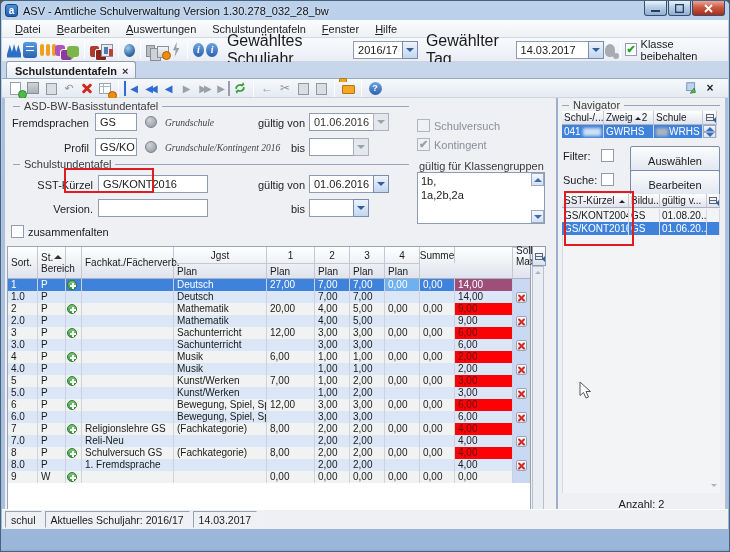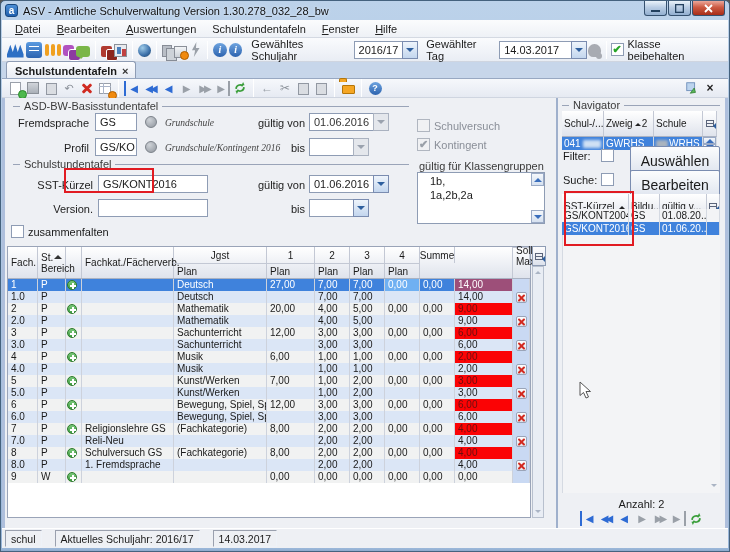--- a/index.html
+++ b/index.html
@@ -47,21 +47,21 @@
   .mi-globe{width:13px;height:13px;border-radius:50%;top:1px;background:radial-gradient(circle at 35% 30%,#9ecbe8,#3a6ea8 60%,#23445f);}
   .mi-pages{background:#b9bec6;border:1px solid #878c96;width:10px;height:12px;top:1px;}
   .mi-pages::after{content:"";position:absolute;left:3px;top:2px;width:9px;height:11px;background:#cdd2d8;border:1px solid #878c96;}
   .mi-windowdot{border:1px solid #8a8f98;background:linear-gradient(#f2f4f6,#cdd2d8);width:14px;height:12px;top:2px;}
   .mi-windowdot::after{content:"";position:absolute;right:-3px;bottom:-3px;width:7px;height:7px;border-radius:50%;background:#f08a10;border:1px solid #b05f00;}
   .mi-bolt{clip-path:polygon(55% 0,20% 55%,45% 55%,35% 100%,80% 40%,52% 40%);background:#9aa0a8;width:13px;height:15px;}
   .ic-circle{width:14px;height:14px;border-radius:50%;background:linear-gradient(#6ea4e0,#2c62ae);color:#fff;
     font-size:10px;font-weight:bold;display:inline-flex;align-items:center;justify-content:center;margin:0 1px;font-style:italic;font-family:"Liberation Serif",serif;}
   .mi-bell{width:13px;height:13px;background:#a8abb2;border-radius:50% 50% 40% 40%;top:1px;}
   .mi-bell::after{content:"";position:absolute;left:8px;top:9px;width:6px;height:6px;background:#a8abb2;border-radius:50%;}
-  .tb-label{margin:0 4px 0 8px;font-size:11px;}
+  .tb-label{margin:0 4px 0 8px;font-size:16px;}
   .combo{display:inline-flex;height:18px;}
   .combo .cv{background:#fff;border:1px solid #8e9cb4;border-right:none;padding:2px 4px 0 4px;font-size:11px;min-width:48px;}
   .combo .ca{width:16px;background:linear-gradient(#eef4fb,#c3d6ee);border:1px solid #7a8cb0;display:flex;align-items:center;justify-content:center;}
   .combo .ca::before{content:"";border:4px solid transparent;border-top-color:#2e5f9e;margin-top:4px;}
   .combo.disabled .cv{background:#fff;color:#333;}
   .combo.disabled .ca{background:#e4e7ec;border-color:#aab2c0;}
   .combo.disabled .ca::before{border-top-color:#9aa2ae;}
   .cb{width:13px;height:13px;background:#fff;border:1px solid #8e9cb4;display:inline-flex;align-items:center;justify-content:center;
     font-size:11px;line-height:11px;color:#27a527;font-weight:bold;}
   .cb.disabled{background:#f0f1f3;border-color:#b0b6c0;color:#9aa0a8;}
@@ -108,21 +108,21 @@
   .navigator{position:relative;flex:1;border-left:2px solid #9fb0cc;background:#eef0f4;}
 
   .legend-row{position:absolute;display:flex;align-items:center;font-size:11px;color:#3a3a3a;white-space:nowrap;}
   .legend-row::before{content:"";width:7px;height:1px;background:#9aa4b8;margin-right:4px;}
   .legend-row::after{content:"";flex:1;height:1px;background:#9aa4b8;margin-left:4px;}
   .flabel{position:absolute;text-align:right;font-size:11px;color:#222;}
   .tinput{position:absolute;background:#fff;border:1px solid #8e9cb4;height:18px;padding:2px 4px 0 4px;font-size:11px;}
   .desc{position:absolute;font-style:italic;font-size:9.5px;color:#444;font-family:"Liberation Serif",serif;}
   .graydot{position:absolute;width:12px;height:12px;border-radius:50%;background:radial-gradient(circle at 35% 30%,#cfd3d8,#8f959d);border:1px solid #7c828a;}
   .acombo{position:absolute;}
-  .listbox{position:absolute;background:#fff;border:1px solid #8e9cb4;font-size:11px;padding:1px 12px;line-height:14px;}
+  .listbox{position:absolute;background:#fff;border:1px solid #8e9cb4;font-size:11px;padding:1px 3px;line-height:14px;}
   .sc-arrows{position:absolute;width:13px;display:flex;flex-direction:column;justify-content:space-between;}
   .sc-btn{height:13px;background:linear-gradient(#f4f7fb,#d6e1f0);border:1px solid #9aaac6;display:flex;align-items:center;justify-content:center;}
   .sc-btn::before{content:"";border:4px solid transparent;}
   .sc-btn.up::before{border-bottom-color:#3a6ebc;margin-top:-4px;}
   .sc-btn.down::before{border-top-color:#3a6ebc;margin-bottom:-4px;}
 
   
   .ttable{position:absolute;left:2px;top:148px;width:524px;background:#fff;border:1px solid #9aa4b8;}
   .tgrid{display:grid;grid-template-columns:30px 28px 16px 92px 93px 48px 35px 35px 35px 35px 58px 17px;}
   .thead{background:linear-gradient(#ffffff,#dfe3ec);border-bottom:1px solid #aab2c2;}
@@ -152,35 +152,35 @@
   .vs-arrow::before{content:"";border:3px solid transparent;}
   .vs-arrow.up::before{border-bottom-color:#aab4c4;margin-top:-3px;}
   .vs-arrow.down::before{border-top-color:#aab4c4;margin-bottom:-3px;}
   .tsettings{position:absolute;width:14px;height:20px;background:linear-gradient(#fdfdfe,#dde2ec);border:1px solid #8e9cb4;display:flex;align-items:center;justify-content:center;}
   .tset-ico{width:8px;height:7px;border:1px solid #5a647a;position:relative;background:linear-gradient(#5a647a 0 0) 0 2px/100% 1px no-repeat;}
   .tset-ico::after{content:"";position:absolute;right:-3px;bottom:-3px;border:3px solid transparent;border-right-color:#2e5f9e;}
 
   
   .ngrid{position:absolute;display:grid;font-size:10px;}
   .nhc{background:linear-gradient(#ffffff,#dfe3ec);border-right:1px solid #c3c8d4;border-bottom:1px solid #aab2c2;
-    padding:0 2px;height:26px;line-height:13px;display:flex;align-items:center;position:relative;overflow:hidden;white-space:nowrap;}
+    padding:0 2px;height:14px;line-height:13px;display:flex;align-items:center;position:relative;overflow:hidden;white-space:nowrap;}
   .ncell{padding:0 2px;height:13px;line-height:13px;border-right:1px solid #d5dae2;overflow:hidden;white-space:nowrap;background:#f3f4f6;}
   .nrow-sel .ncell{background:#3f82dc;color:#fff;}
   .blurred{display:inline-block;height:8px;background:#aab4be;border-radius:1px;filter:blur(1.5px);vertical-align:middle;}
   .nrow-sel .blurred{background:#cfe0f4;}
   .mini-tri{display:inline-block;border:3.5px solid transparent;border-bottom-color:#222;margin:0 1px 1px 2px;}
   .btn{position:absolute;height:30px;background:linear-gradient(#fbfcfd,#dde3ee);border:1px solid #7a8cb0;border-radius:2px;
-    font-size:14px;display:flex;align-items:center;justify-content:center;}
+    font-size:11px;display:flex;align-items:center;justify-content:center;}
   .nav-label{position:absolute;font-size:11px;}
   .anno{position:absolute;border:2px solid #e11b22;pointer-events:none;z-index:50;}
   .cursor{position:absolute;z-index:60;}
 
   
-  .statusbar{position:absolute;left:1px;top:527px;right:1px;height:20px;background:#eef0f4;border-top:1px solid #fff;
-    display:flex;align-items:center;padding:1px 3px;gap:13px;font-size:10.5px;}
+  .statusbar{position:absolute;left:1px;top:508px;right:1px;height:20px;background:#eef0f4;border-top:1px solid #fff;
+    display:flex;align-items:center;padding:1px 3px;gap:3px;font-size:10.5px;}
   .sb-cell{height:17px;border:1px solid;border-color:#9aa0ae #eef2f8 #eef2f8 #9aa0ae;padding:2px 5px 0 5px;background:#eef0f4;white-space:nowrap;}
   .sb-grow{flex:1;}
   .bottom-edge{position:absolute;left:0;right:0;top:548px;height:4px;background:linear-gradient(#9ab6d8,#7e9cc0);}
 </style>
 </head>
 <body>
 
 <div id="screen">
 
   <div class="titlebar">
@@ -312,21 +312,21 @@
     <span class="ri ri-xclose" style="margin-right:6px">×</span>
   </div>
 
   <div class="content">
 
     <div class="left-pane">
 
       <div class="legend-row" style="left:8px;top:2px;width:396px">
         <span>ASD-BW-Basisstundentafel</span>
       </div>
-      <div class="flabel" style="left:0;top:19px;width:84px">Fremdsprache</div>
+      <div class="flabel" style="left:0;top:19px;width:84px">Fremdsprachen</div>
       <div class="tinput" style="left:90px;top:15px;width:42px">GS</div>
       <div class="graydot" style="left:140px;top:18px"></div>
       <div class="desc" style="left:160px;top:20px">Grundschule</div>
       <div class="flabel" style="left:220px;top:19px;width:80px">gültig von</div>
       <div class="acombo" style="left:304px;top:15px">
         <span class="combo disabled">
             <span class="cv" style="min-width:44px">01.06.2016</span>
             <span class="ca"></span>
           </span>
       </div>
@@ -385,21 +385,21 @@
         <div class="sc-btn down"></div>
       </div>
 
       <div style="position:absolute;left:6px;top:127px;display:flex;align-items:center">
         <span class="cb"></span>
         <span class="cb-label">zusammenfalten</span>
       </div>
 
       <div class="ttable" style="height:272px">
         <div class="tgrid thead" style="grid-template-rows:16px 15px">
-          <div class="thc span2">Fach.</div>
+          <div class="thc span2">Sort.</div>
           <div class="thc span2">
             <span><span>St.</span><br><span>Bereich</span></span>
             <span class="sort-tri"></span>
           </div>
           <div class="thc span2"></div>
           <div class="thc span2">Fachkat./Fächerverb.</div>
           <div class="thc center">Jgst</div>
           <div class="thc center">1</div>
           <div class="thc center">2</div>
           <div class="thc center">3</div>

